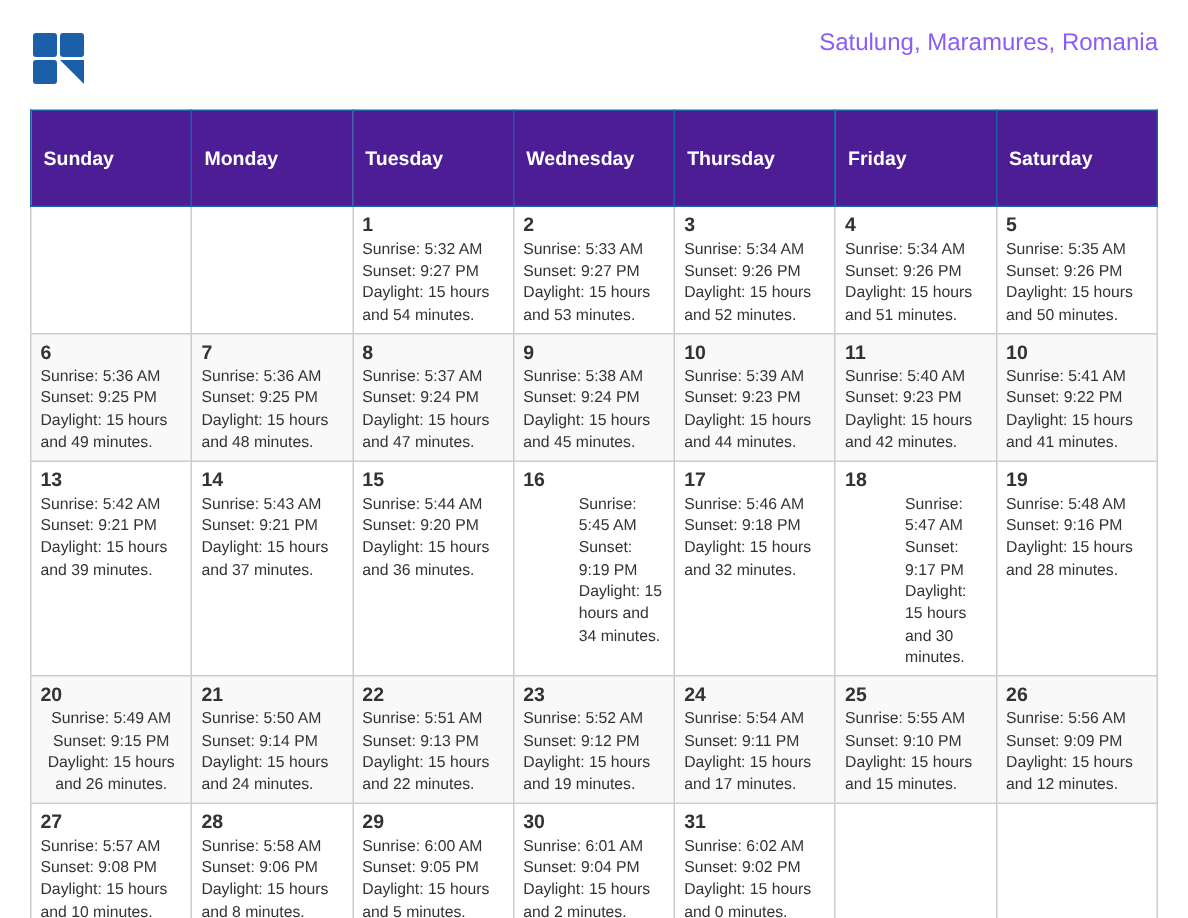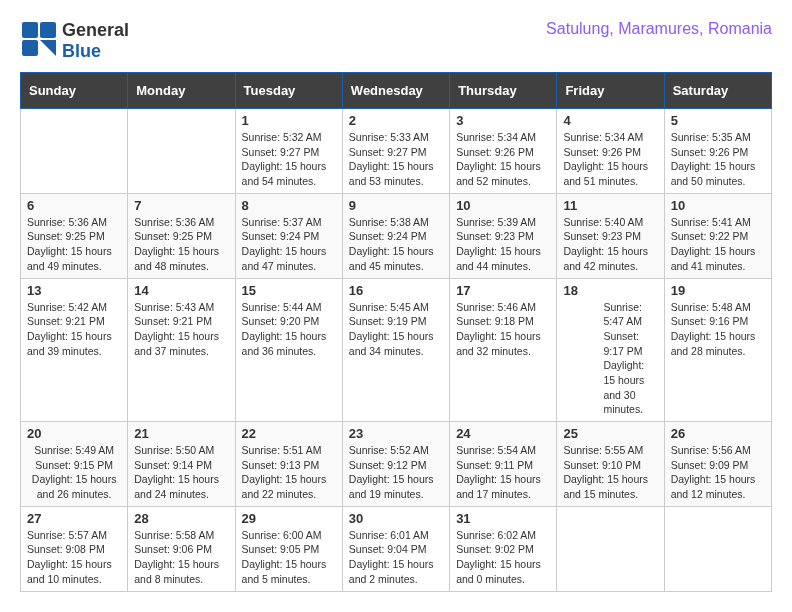--- a/index.html
+++ b/index.html
@@ -41,24 +41,24 @@
     .location {
       font-size: 16px;
       color: #8b5cf6;
     }
     .calendar {
       width: 100%;
       border-collapse: collapse;
       border: 1px solid #ccc;
     }
     .calendar th {
-      background-color: #404040;
+      background-color: #4c1d95;
       color: #fff;
       text-align: left;
-      padding: 10px 8px;
+      padding: 24px 8px;
       font-size: 13px;
       border: 1px solid #1a5fa8;
     }
     .calendar td {
       vertical-align: top;
       border: 1px solid #ccc;
       padding: 4px 6px;
       width: 107px;
       min-height: 80px;
       font-size: 11px;
@@ -88,24 +88,20 @@
 
 <div class="header">
   <div class="logo">
     <div>
       <svg width="38" height="38" viewBox="0 0 38 38">
         <rect x="2" y="2" width="16" height="16" rx="2" fill="#1a5fa8"></rect>
         <rect x="20" y="2" width="16" height="16" rx="2" fill="#1a5fa8"></rect>
         <rect x="2" y="20" width="16" height="16" rx="2" fill="#1a5fa8"></rect>
         <polygon points="20,20 36,20 36,36" fill="#1a5fa8"></polygon>
       </svg>
-    </div>
-    <div style="margin-left:4px;">
-      <span class="logo-text-general">General</span><br>
-      <span class="logo-text-blue">Blue</span>
     </div>
   </div>
   <div class="title-section">
     <div class="location">Satulung, Maramures, Romania</div>
   </div>
 </div>
 
 <table class="calendar">
   <thead>
     <tr>
@@ -211,21 +207,21 @@
 Daylight: 15 hours and 37 minutes.</div>
         </td>
         <td>
           <span class="day-number">15</span>
           <div class="day-info" style="white-space: pre-line;">Sunrise: 5:44 AM
 Sunset: 9:20 PM
 Daylight: 15 hours and 36 minutes.</div>
         </td>
         <td>
           <span class="day-number">16</span>
-          <div class="day-info" style="white-space: pre-line;">Sunrise: 5:45 AM
+          <div class="day-info" style="white-space: pre-line; margin-left: 37px;">Sunrise: 5:45 AM
 Sunset: 9:19 PM
 Daylight: 15 hours and 34 minutes.</div>
         </td>
         <td>
           <span class="day-number">17</span>
           <div class="day-info" style="white-space: pre-line;">Sunrise: 5:46 AM
 Sunset: 9:18 PM
 Daylight: 15 hours and 32 minutes.</div>
         </td>
         <td>

